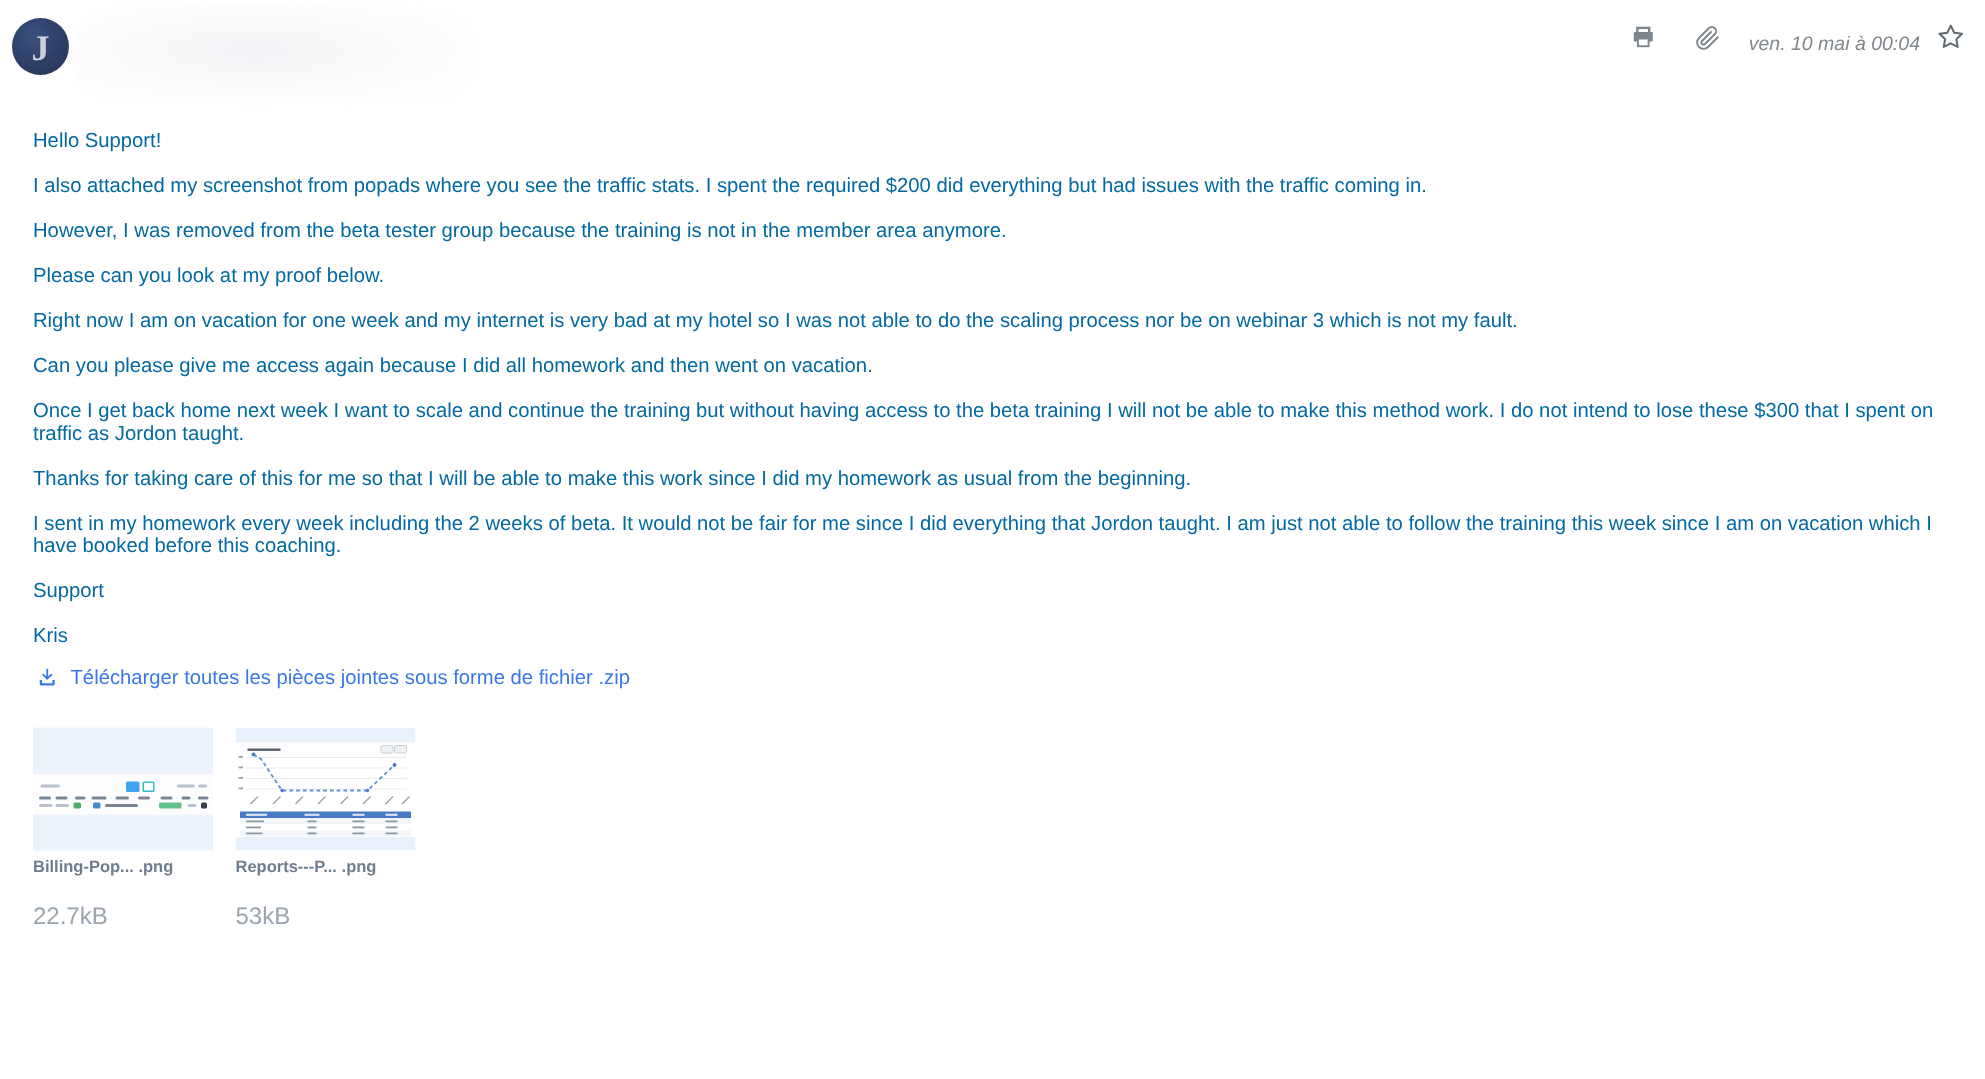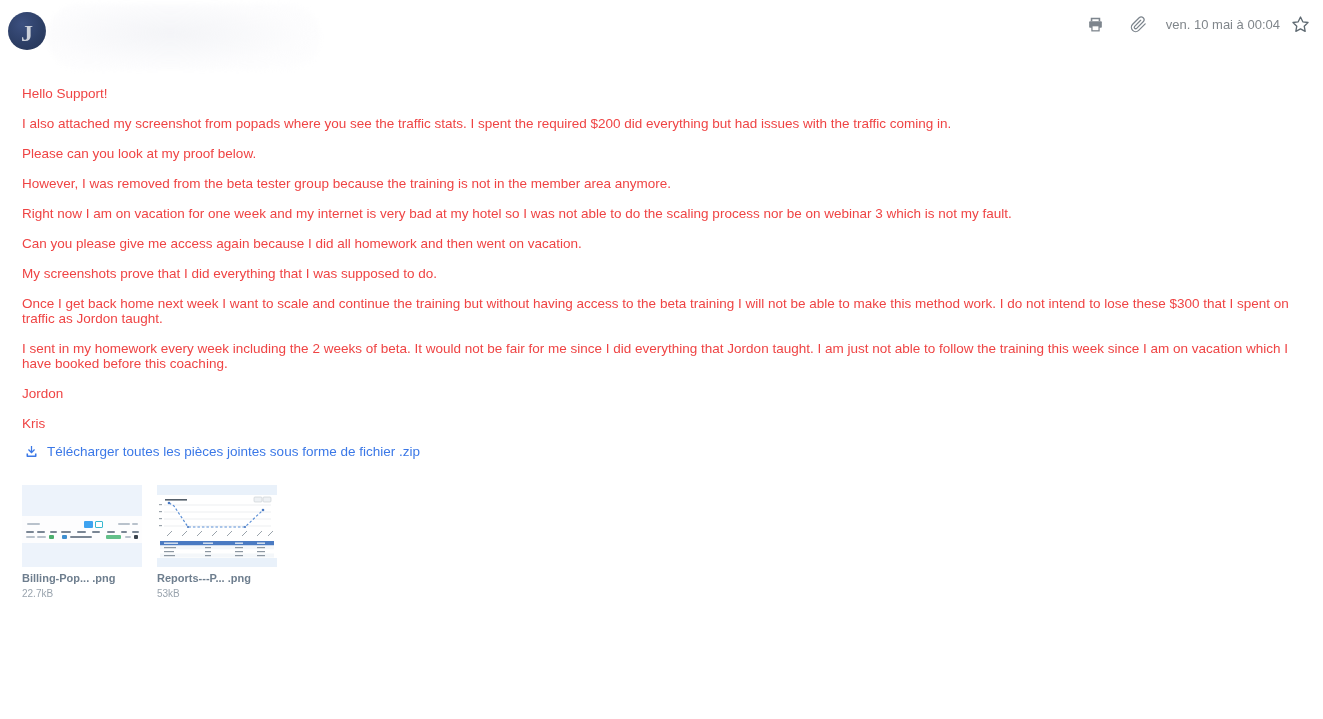--- a/index.html
+++ b/index.html
@@ -27,40 +27,40 @@
     transform: translateY(2px);
   }
   .redaction {
     position: absolute; left: 48px; top: 4px; width: 272px; height: 66px;
     background: radial-gradient(ellipse at 45% 45%, rgba(243,244,247,0.95) 0%, rgba(250,250,252,0.6) 60%, rgba(255,255,255,0) 100%);
     border-radius: 30px;
     filter: blur(2px);
   }
   .header-actions {
     position: absolute; right: 11px; top: 13px;
-    display: flex; align-items: center;
+    display: flex; align-items: flex-end; font-style: italic;
   }
   .icon-btn {
     background: none; border: none; padding: 2px; cursor: pointer;
     display: flex; align-items: center; justify-content: center;
     color: #7d858d;
   }
   .icon-btn svg { display: block; }
   .btn-print   { margin-right: 21px; }
   .btn-clip    { margin-right: 17px; }
   .header-date {
     font-size: 13px; color: #80868b; white-space: nowrap; margin-right: 9px;
   }
   .btn-star { color: #5f6a72; }
 
   
   .email-body { padding: 0 25px 0 22px; }
   .email-body p {
     font-size: 13.5px; line-height: 15px; margin-bottom: 15px;
-    color: #ef4444;
+    color: #0369a1;
   }
 
   
   .download-all {
     display: flex; align-items: center; gap: 8px;
     margin: 2px 0 0 24px;
     cursor: pointer; text-decoration: none;
   }
   .download-all svg { display: block; }
   .download-all-label {
@@ -73,21 +73,21 @@
   }
   .attachment-card { width: 120px; cursor: pointer; }
   .thumb {
     width: 120px; height: 82px; position: relative; overflow: hidden;
     background: #edf3fb;
   }
   .att-name {
     margin-top: 5px; font-size: 11px; font-weight: bold;
     color: #6e7e8e; white-space: nowrap; overflow: hidden;
   }
-  .att-size { margin-top: 4px; font-size: 10px; color: #9aa4ae; }
+  .att-size { margin-top: 19px; font-size: 16px; color: #9aa4ae; }
 
   
   .t1-strip { position: absolute; left: 0; top: 31px; width: 120px; height: 27px; background: #fdfdfe; }
   .t1 .dash { position: absolute; height: 2px; background: #b9c2cc; border-radius: 1px; }
   .t1 .dash.dark { background: #7a8694; }
   .t1-btn-blue  { position: absolute; left: 62px; top: 36px; width: 9px; height: 7px; background: #3fa3f0; border-radius: 1px; }
   .t1-btn-teal  { position: absolute; left: 73px; top: 36px; width: 8px; height: 7px; background: #fff; border: 1px solid #39b8cf; border-radius: 1px; }
   .t1-badge-green { position: absolute; left: 84px; top: 50px; width: 15px; height: 4px; background: #63c08a; border-radius: 1px; }
   .t1-chip-green  { position: absolute; left: 27px; top: 50px; width: 5px; height: 4px; background: #4caf6e; border-radius: 1px; }
   .t1-chip-blue   { position: absolute; left: 40px; top: 50px; width: 5px; height: 4px; background: #3f8fd0; border-radius: 1px; }
@@ -127,28 +127,28 @@
       <svg width="19" height="19" viewBox="0 0 24 24" fill="none" stroke="currentColor" stroke-width="1.7" stroke-linejoin="round">
         <polygon points="12 2.6 14.9 8.6 21.5 9.5 16.7 14.1 17.9 20.6 12 17.5 6.1 20.6 7.3 14.1 2.5 9.5 9.1 8.6"></polygon>
       </svg>
     </button>
   </div>
 </div>
 
 <div class="email-body">
   <p>Hello Support!</p>
   <p>I also attached my screenshot from popads where you see the traffic stats. I spent the required $200 did everything but had issues with the traffic coming in.</p>
+  <p>However, I was removed from the beta tester group because the training is not in the member area anymore.</p>
   <p>Please can you look at my proof below.</p>
-  <p>However, I was removed from the beta tester group because the training is not in the member area anymore.</p>
   <p>Right now I am on vacation for one week and my internet is very bad at my hotel so I was not able to do the scaling process nor be on webinar 3 which is not my fault.</p>
   <p>Can you please give me access again because I did all homework and then went on vacation.</p>
-  <p>My screenshots prove that I did everything that I was supposed to do.</p>
   <p>Once I get back home next week I want to scale and continue the training but without having access to the beta training I will not be able to make this method work. I do not intend to lose these $300 that I spent on traffic as Jordon taught.</p>
+  <p>Thanks for taking care of this for me so that I will be able to make this work since I did my homework as usual from the beginning.</p>
   <p>I sent in my homework every week including the 2 weeks of beta. It would not be fair for me since I did everything that Jordon taught. I am just not able to follow the training this week since I am on vacation which I have booked before this coaching.</p>
-  <p>Jordon</p>
+  <p>Support</p>
   <p style="margin-bottom:13px;">Kris</p>
 </div>
 
 <a class="download-all" href="#">
   <span>
     <svg width="15" height="15" viewBox="0 0 24 24" fill="#3b78e7">
       <path d="M11 3h2v8.2l3.2-3.2 1.4 1.4-5.6 5.6-5.6-5.6 1.4-1.4L11 11.2V3z"></path>
       <path d="M4 15h2.5v3.5h11V15H20v4.2c0 .9-.7 1.6-1.6 1.6H5.6c-.9 0-1.6-.7-1.6-1.6V15z"></path>
     </svg>
   </span>

